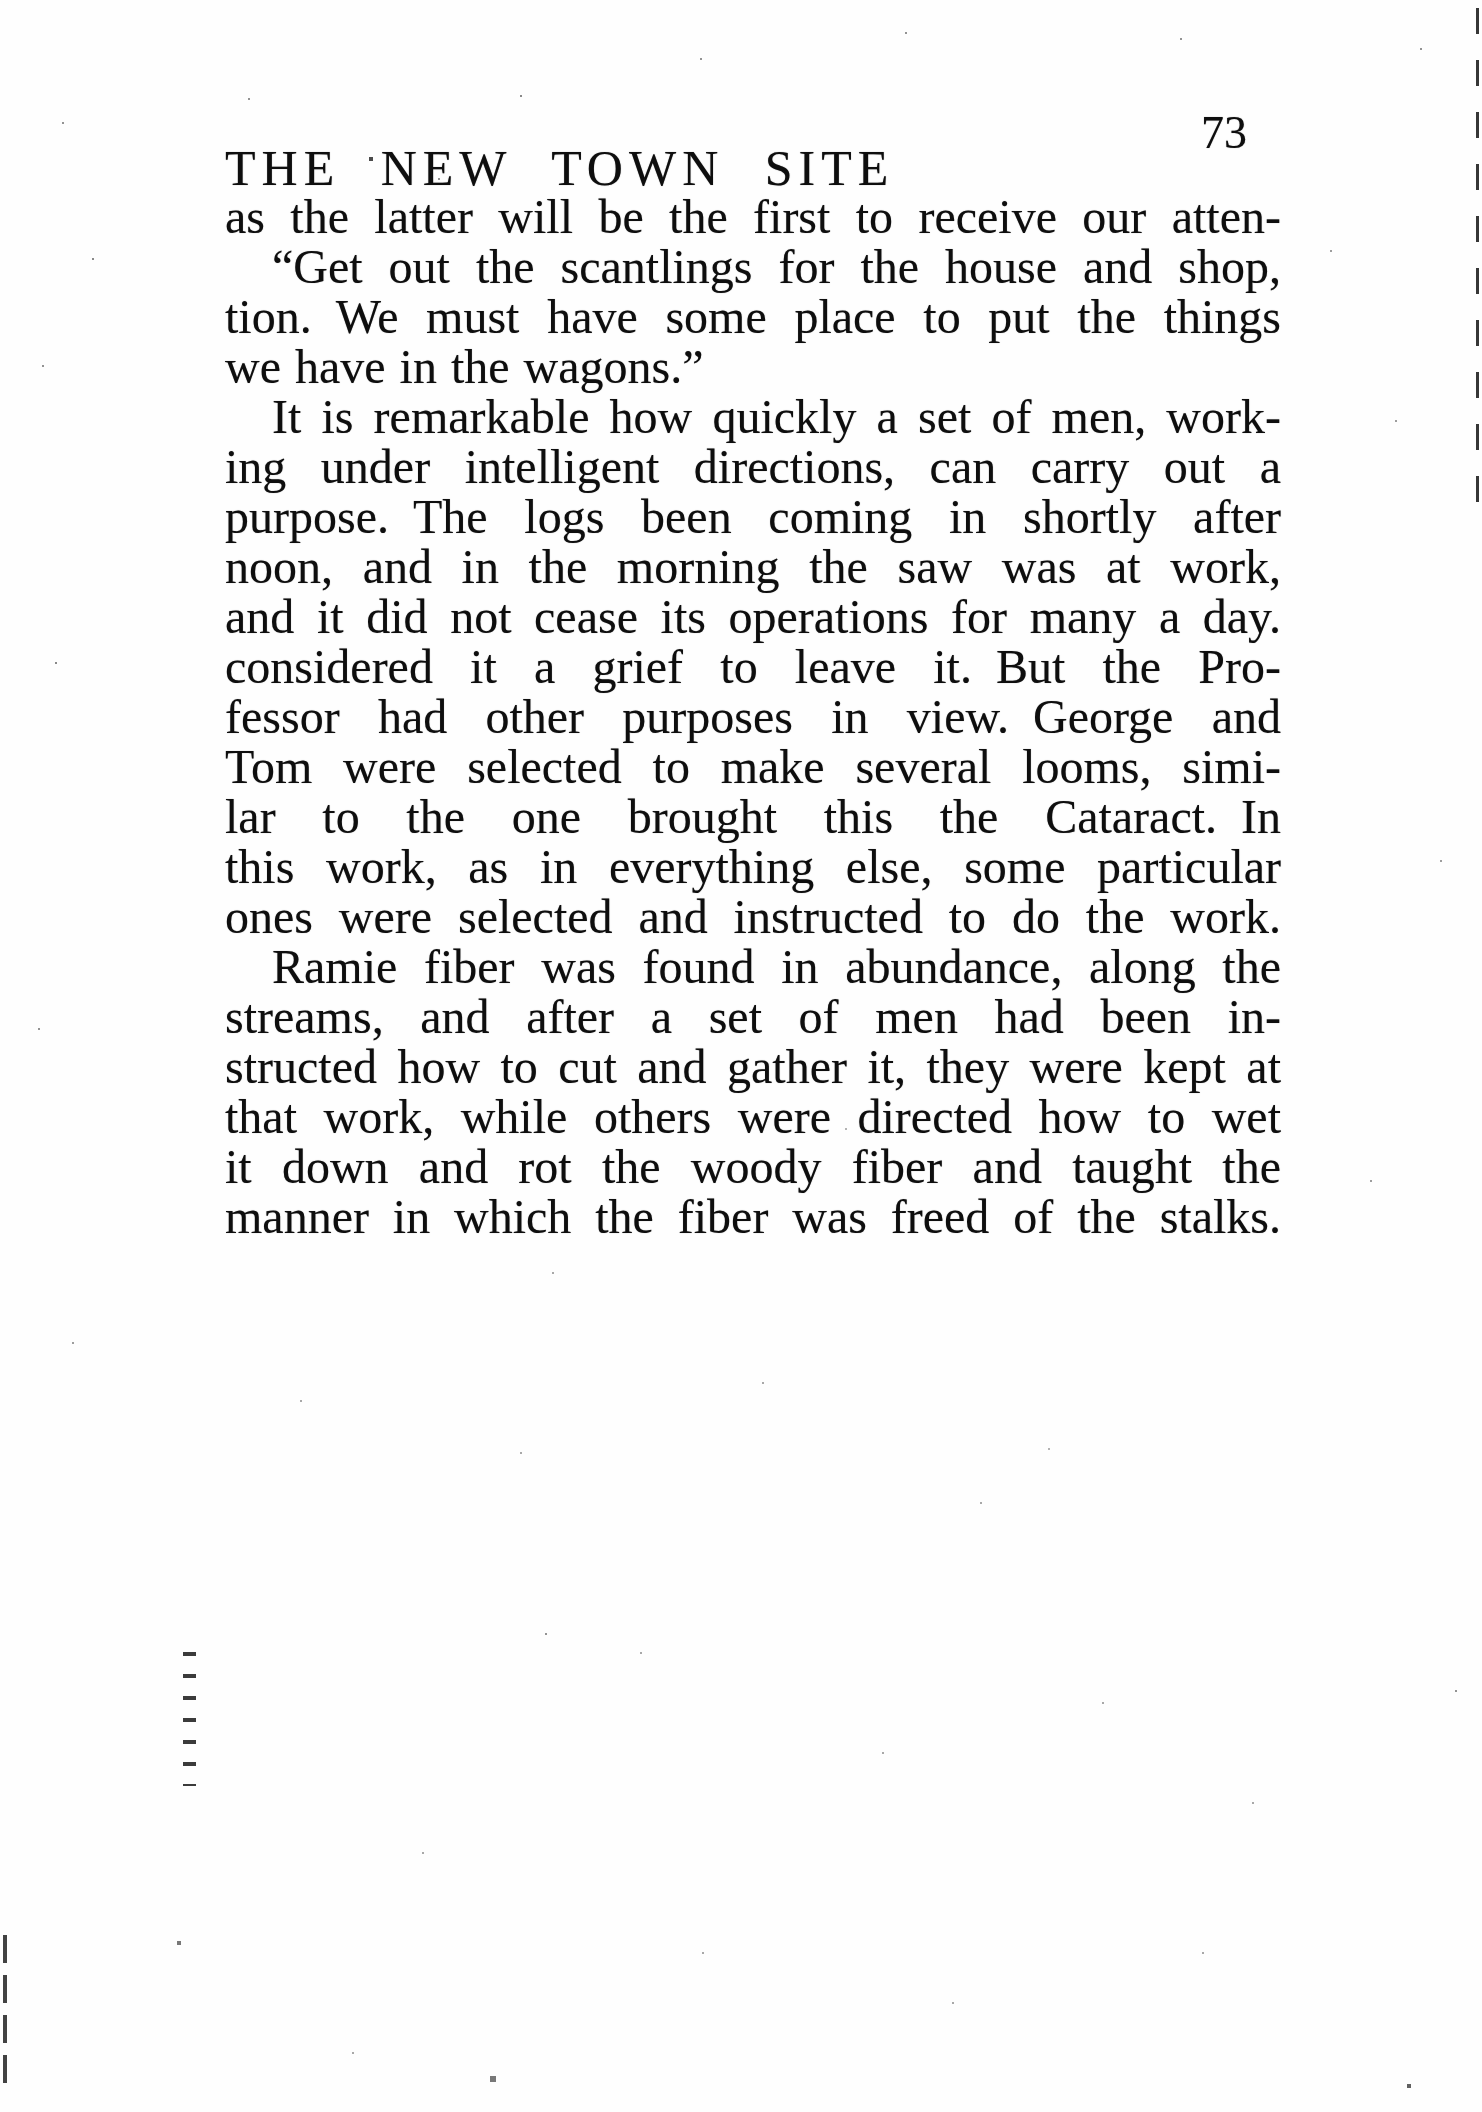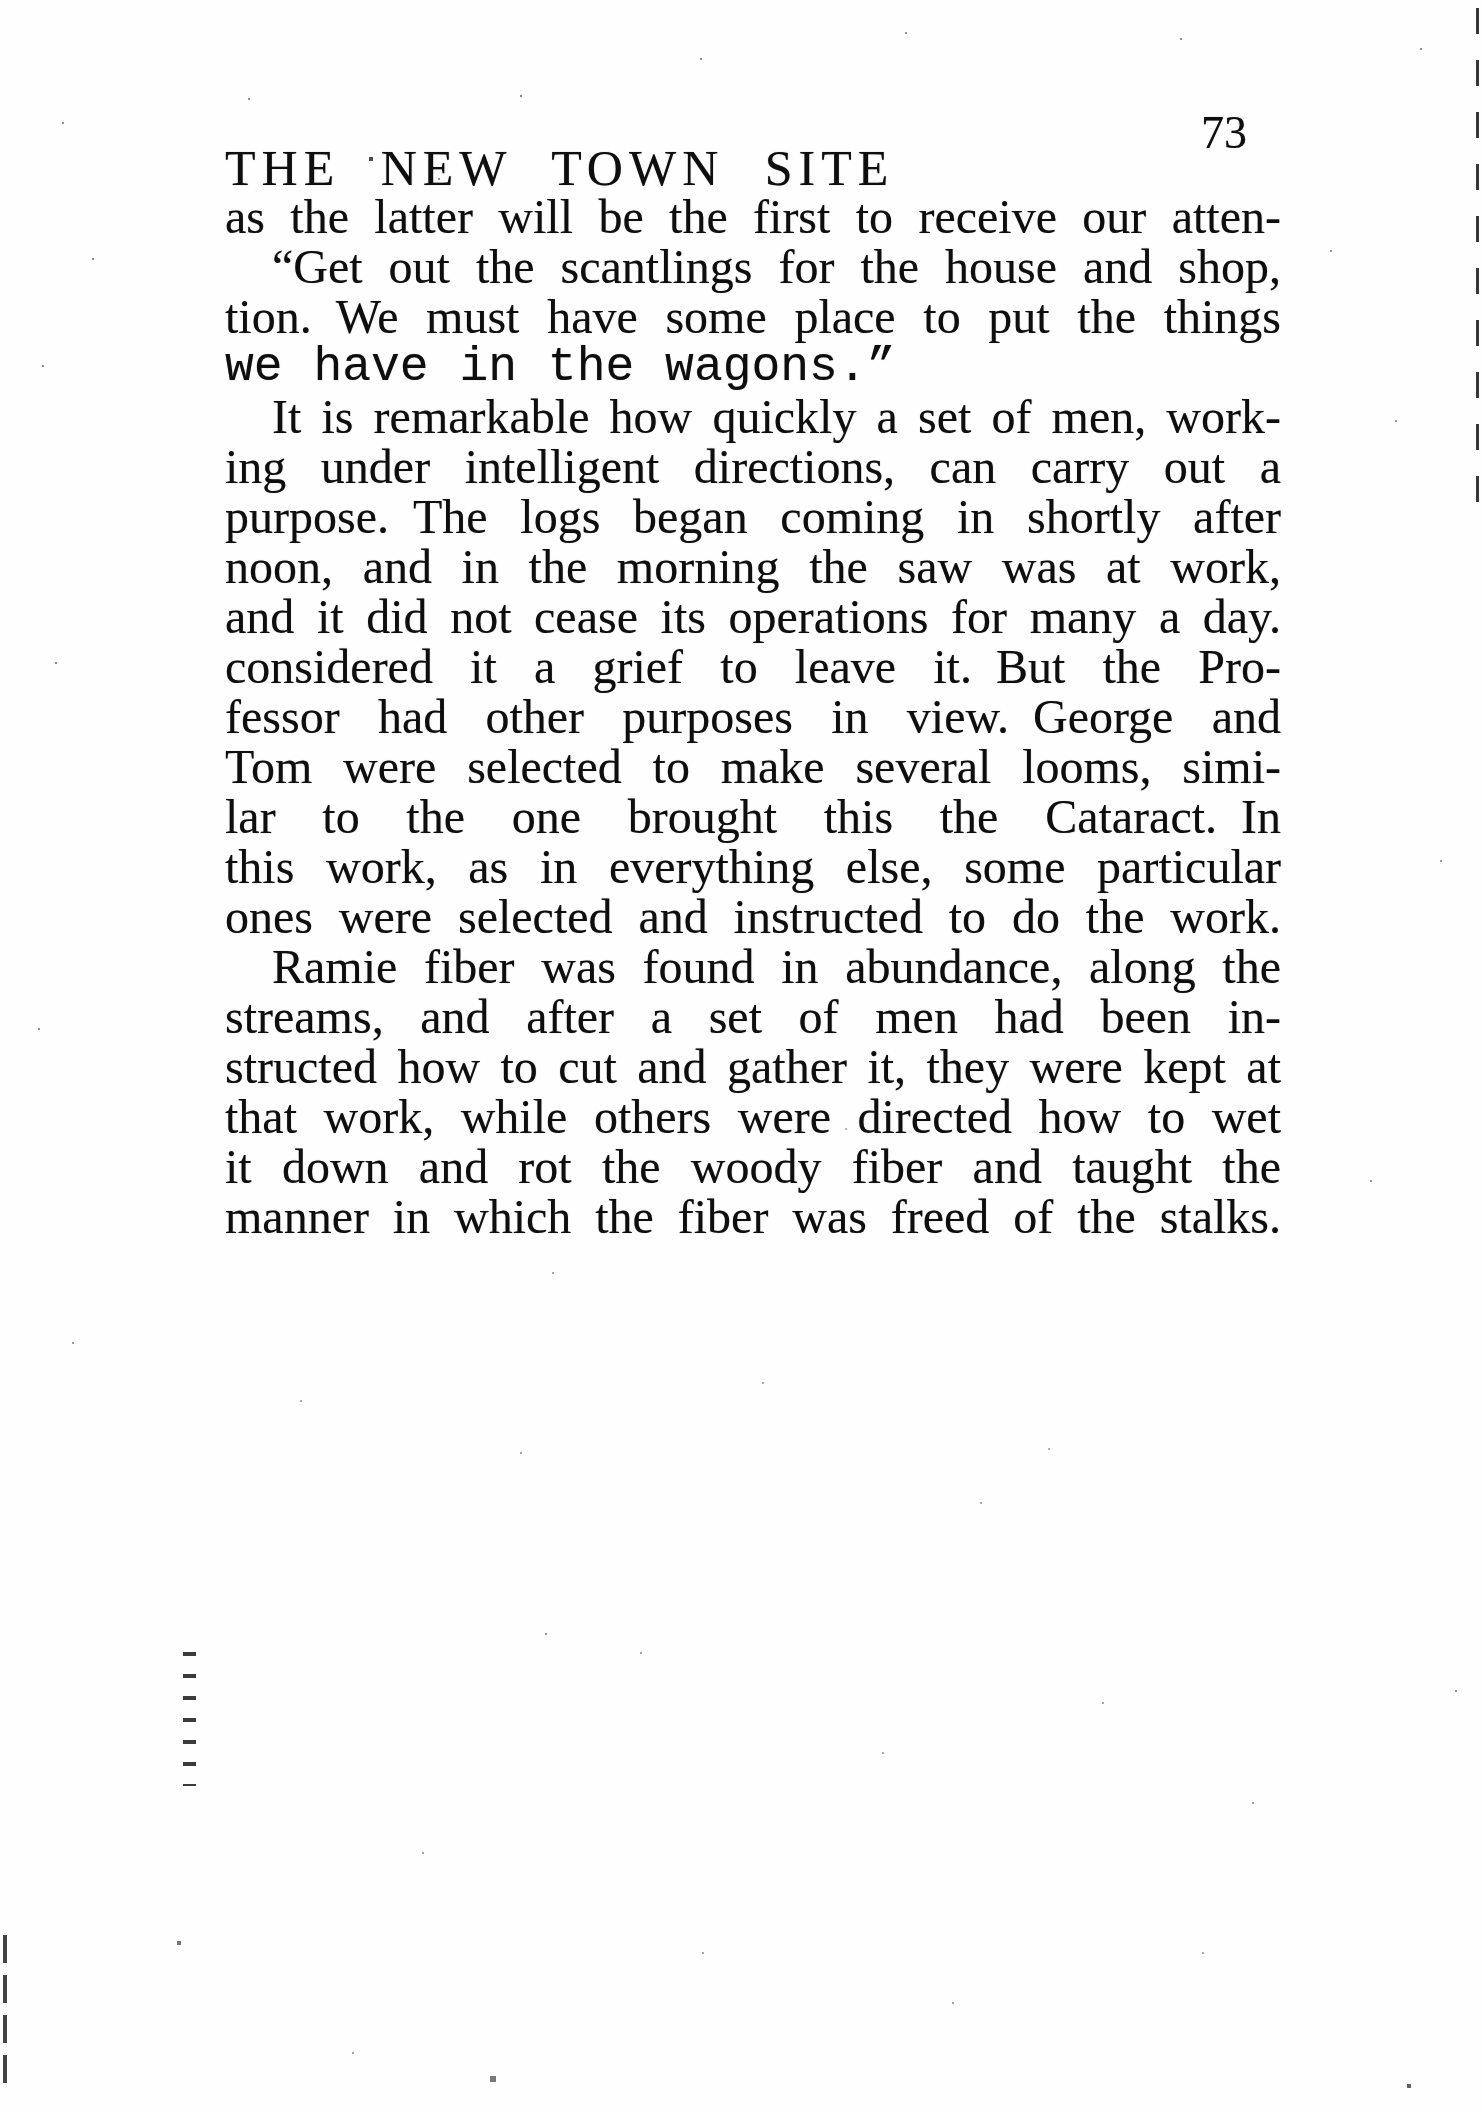--- a/index.html
+++ b/index.html
@@ -49,21 +49,21 @@
     word-spacing: 2px;
     text-shadow: 0 0 1px rgba(0,0,0,0.40);
   }
   .line {
     text-align: justify;
     text-align-last: justify;
     height: 50px;
     overflow: visible;
   }
   .line.indent { text-indent: 47px; }
-  .line.short { text-align-last: left; font-family: Liberation Mono, monospace; }
+  .line.short { text-align-last: left; }
   
   .artifact { position: absolute; pointer-events: none; }
   .edge-line-right {
     left: 1476px; top: 8px; width: 3px; height: 498px;
     background: repeating-linear-gradient(to bottom,
       rgba(20,20,20,0.85) 0 26px, transparent 26px 52px);
   }
   .edge-line-left {
     left: 3px; top: 1935px; width: 4px; height: 155px;
     background: repeating-linear-gradient(to bottom,
@@ -134,21 +134,21 @@
     <div>
       <div class="line">as the latter will be the first to receive our atten-</div>
       <div class="line indent">“Get out the scantlings for the house and shop,</div>
       <div class="line">tion. We must have some place to put the things</div>
       <div class="line short">we have in the wagons.”</div>
     </div>
 
     <div>
       <div class="line indent">It is remarkable how quickly a set of men, work-</div>
       <div class="line">ing under intelligent directions, can carry out a</div>
-      <div class="line">purpose. The logs began coming in shortly after</div>
+      <div class="line">purpose. The logs been coming in shortly after</div>
       <div class="line">noon, and in the morning the saw was at work,</div>
       <div class="line">and it did not cease its operations for many a day.</div>
     </div>
 
     <div>
       <div class="line">considered it a grief to leave it. But the Pro-</div>
       <div class="line">fessor had other purposes in view. George and</div>
       <div class="line">Tom were selected to make several looms, simi-</div>
       <div class="line">lar to the one brought this the Cataract. In</div>
       <div class="line">this work, as in everything else, some particular</div>

